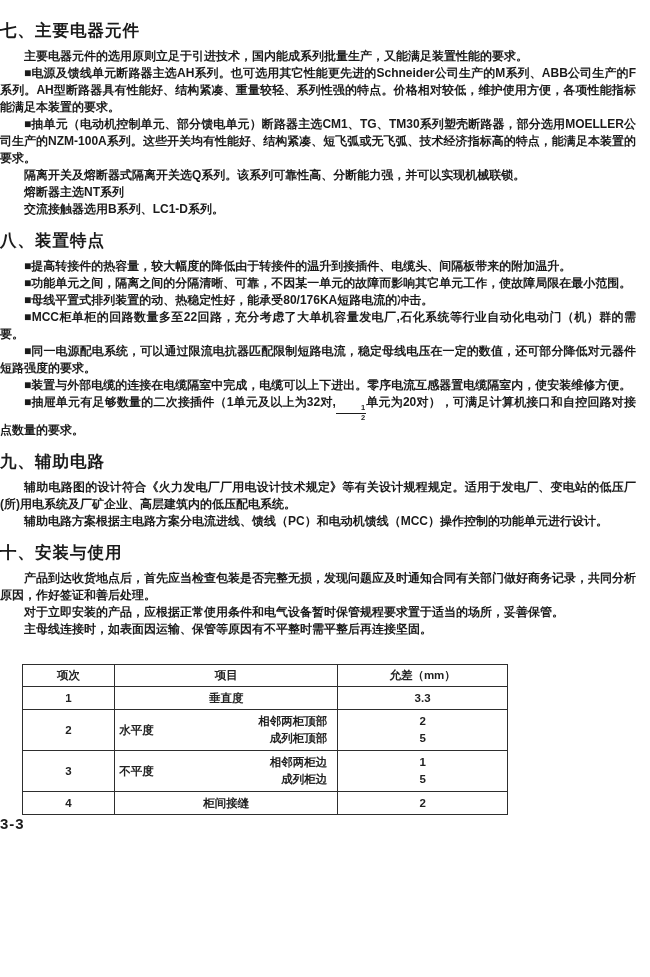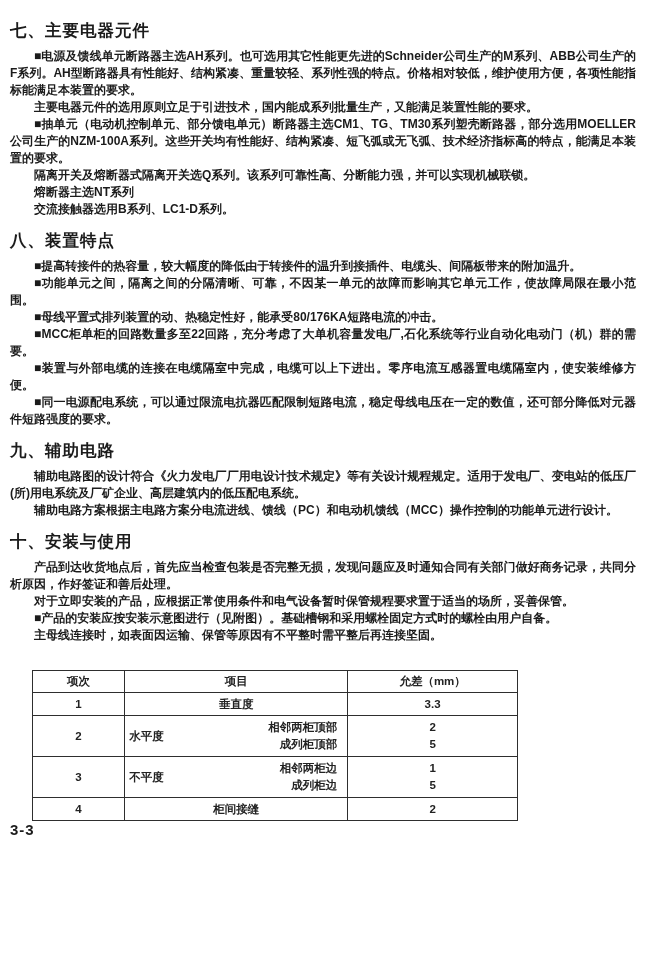--- a/index.html
+++ b/index.html
@@ -4,21 +4,21 @@
 <style>
   * { box-sizing: border-box; margin: 0; padding: 0; }
   html, body { width: 650px; }
   body {
     height: 977px;
     background: #ffffff;
     font-family: "Liberation Sans", "DejaVu Sans", sans-serif;
     color: #1b1b1b;
     overflow: hidden;
   }
-  .page { padding: 20px 14px 0 10px; }
+  .page { padding: 20px 14px 0 0; }
 
   .sec-title {
     font-size: 16.5px;
     font-weight: 700;
     letter-spacing: 1px;
     margin: 12px 0 6px 0;
   }
   section:first-of-type .sec-title { margin-top: 0; }
 
   .para {
@@ -77,49 +77,52 @@
     letter-spacing: 1px;
   }
 </style>
 </head>
 <body>
 
 <div class="page">
 
   <section>
     <h2 class="sec-title">七、主要电器元件</h2>
+    <p class="para">主要电器元件的选用原则立足于引进技术，国内能成系列批量生产，又能满足装置性能的要求。</p>
     <p class="para">■电源及馈线单元断路器主选AH系列。也可选用其它性能更先进的Schneider公司生产的M系列、ABB公司生产的F系列。AH型断路器具有性能好、结构紧凑、重量较轻、系列性强的特点。价格相对较低，维护使用方便，各项性能指标能满足本装置的要求。</p>
-    <p class="para">主要电器元件的选用原则立足于引进技术，国内能成系列批量生产，又能满足装置性能的要求。</p>
     <p class="para">■抽单元（电动机控制单元、部分馈电单元）断路器主选CM1、TG、TM30系列塑壳断路器，部分选用MOELLER公司生产的NZM-100A系列。这些开关均有性能好、结构紧凑、短飞弧或无飞弧、技术经济指标高的特点，能满足本装置的要求。</p>
     <p class="para">隔离开关及熔断器式隔离开关选Q系列。该系列可靠性高、分断能力强，并可以实现机械联锁。</p>
     <p class="para">熔断器主选NT系列</p>
     <p class="para">交流接触器选用B系列、LC1-D系列。</p>
   </section>
 
   <section>
     <h2 class="sec-title">八、装置特点</h2>
     <p class="para">■提高转接件的热容量，较大幅度的降低由于转接件的温升到接插件、电缆头、间隔板带来的附加温升。</p>
     <p class="para">■功能单元之间，隔离之间的分隔清晰、可靠，不因某一单元的故障而影响其它单元工作，使故障局限在最小范围。</p>
     <p class="para">■母线平置式排列装置的动、热稳定性好，能承受80/176KA短路电流的冲击。</p>
     <p class="para">■MCC柜单柜的回路数量多至22回路，充分考虑了大单机容量发电厂,石化系统等行业自动化电动门（机）群的需要。</p>
+    <p class="para">■同一电源配电系统，可以通过限流电抗器匹配限制短路电流，稳定母线电压在一定的数值，还可部分降低对元器件短路强度的要求。</p>
     <p class="para">■装置与外部电缆的连接在电缆隔室中完成，电缆可以上下进出。零序电流互感器置电缆隔室内，使安装维修方便。</p>
-    <p class="para">■同一电源配电系统，可以通过限流电抗器匹配限制短路电流，稳定母线电压在一定的数值，还可部分降低对元器件短路强度的要求。</p>
+    <p class="para"><span>■抽屉单元有足够数量的二次接插件（1单元及以上为32对,</span><span class="frac">
+          <span class="num">1</span>
+          <span class="den">2</span>
+        </span><span>单元为20对），可满足计算机接口和自控回路对接点数量的要求。</span></p>
   </section>
 
   <section>
     <h2 class="sec-title">九、辅助电路</h2>
     <p class="para">辅助电路图的设计符合《火力发电厂厂用电设计技术规定》等有关设计规程规定。适用于发电厂、变电站的低压厂(所)用电系统及厂矿企业、高层建筑内的低压配电系统。</p>
     <p class="para">辅助电路方案根据主电路方案分电流进线、馈线（PC）和电动机馈线（MCC）操作控制的功能单元进行设计。</p>
   </section>
 
   <section>
     <h2 class="sec-title">十、安装与使用</h2>
     <p class="para">产品到达收货地点后，首先应当检查包装是否完整无损，发现问题应及时通知合同有关部门做好商务记录，共同分析原因，作好签证和善后处理。</p>
     <p class="para">对于立即安装的产品，应根据正常使用条件和电气设备暂时保管规程要求置于适当的场所，妥善保管。</p>
-    <p class="para">■产品的安装应按安装示意图进行（见附图）。基础槽钢和采用螺栓固定方式时的螺栓由用户自备。</p>
     <p class="para">主母线连接时，如表面因运输、保管等原因有不平整时需平整后再连接坚固。</p>
   </section>
 
   <table class="tol-table">
     <colgroup>
       <col style="width:19%">
       <col style="width:46%">
       <col style="width:35%">
     </colgroup>
     <thead>

